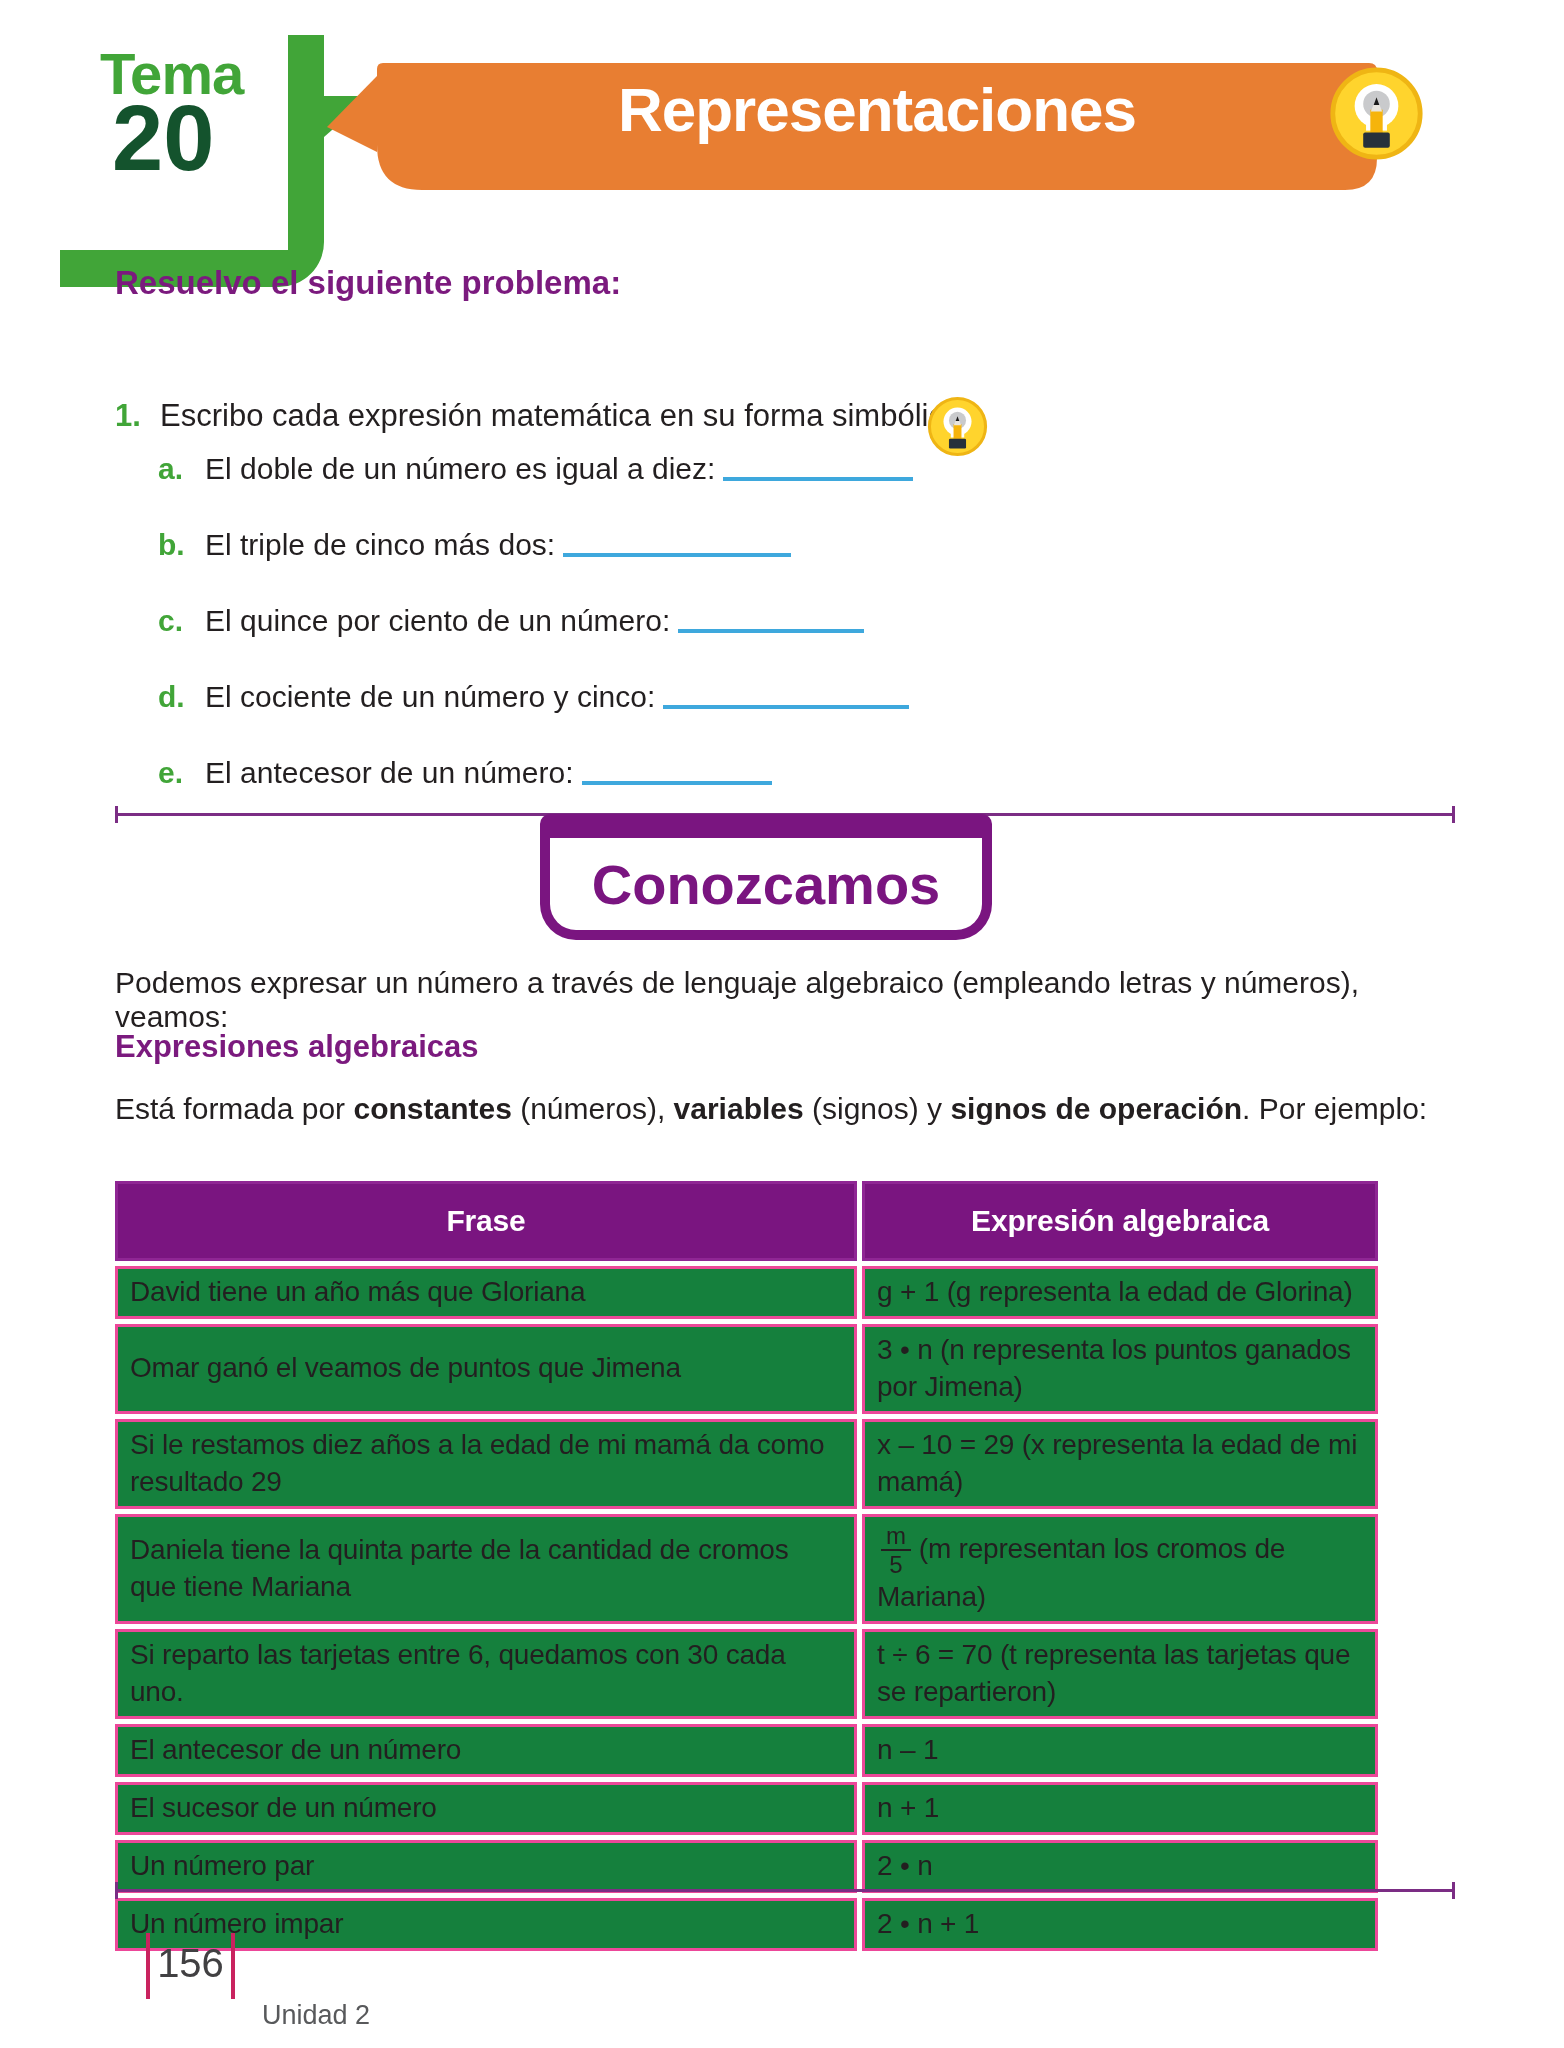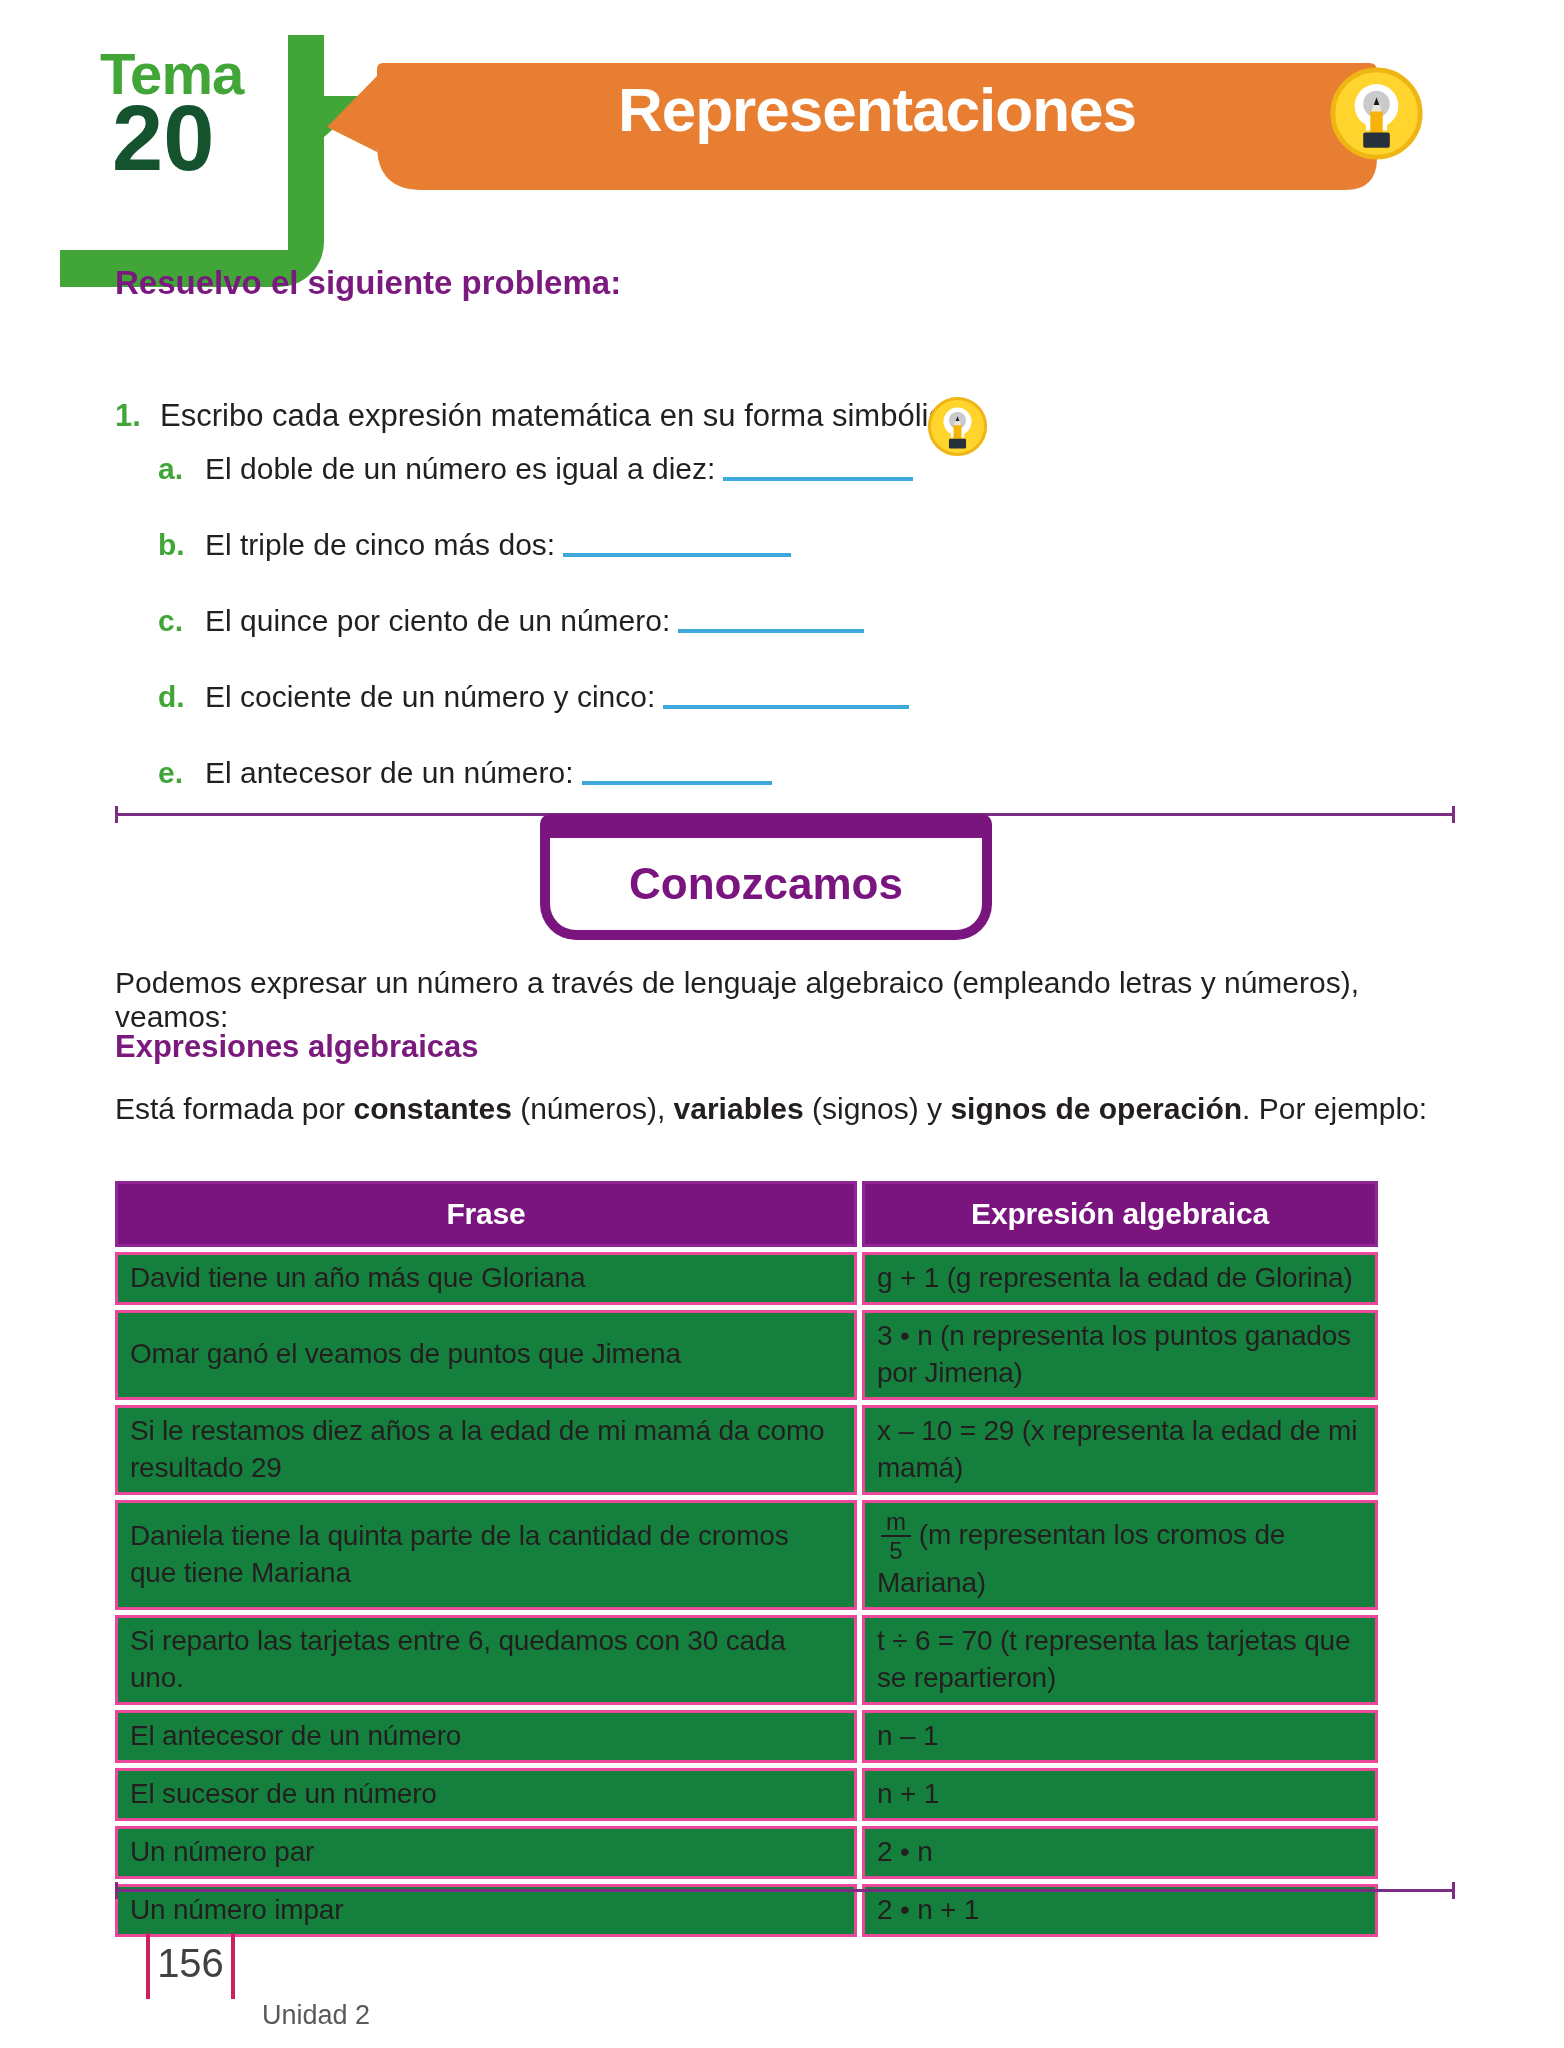--- a/index.html
+++ b/index.html
@@ -41,38 +41,38 @@
   .divider::before,.divider::after{content:'';position:absolute;width:3px;height:17px;top:-7px;background:#7B2D84;}
   .divider::before{left:0;}
   .divider::after{right:0;}
   .divider-1{top:813px;}
   .divider-2{top:1889px;}
   .conozcamos-box{
     left:540px;top:814px;width:452px;height:126px;box-sizing:border-box;
     background:#fff;border:10px solid #7A1580;border-top-width:24px;
     border-radius:10px 10px 36px 36px;
     display:flex;align-items:center;justify-content:center;
-    font-size:44px;font-weight:bold;color:#7A1580;
+    font-size:56px;font-weight:bold;color:#7A1580;
   }
 
   
   .para1{left:115px;top:966px;width:1330px;font-size:30px;}
   .subheading2{left:115px;top:1029px;font-size:31px;font-weight:bold;color:#7B1A7E;}
   .para2{left:115px;top:1092px;width:1340px;font-size:30px;}
   .para2 .bold{font-weight:bold;}
 
   
   .algebra-table{
     left:115px;top:1181px;width:1263px;
     display:grid;grid-template-columns:742px 516px;gap:5px;
     font-size:28px;letter-spacing:-0.2px;
   }
   .algebra-table .th{
     background:#7A1580;color:#fff;font-weight:bold;text-align:center;
-    font-size:30px;padding:13px 10px;border:3px solid #8F2694;
+    font-size:30px;padding:20px 10px;border:3px solid #8F2694;
   }
   .algebra-table .td{
     border:3px solid #ec4899;background:#15803d;padding:5px 12px;
     display:flex;align-items:center;line-height:1.32;min-height:34px;
   }
   .frac{
     display:inline-flex;flex-direction:column;text-align:center;
     font-size:24px;line-height:1.15;margin:0 8px 0 4px;vertical-align:middle;
   }
   .frac .num{border-bottom:2px solid #231F20;padding:0 5px;}

